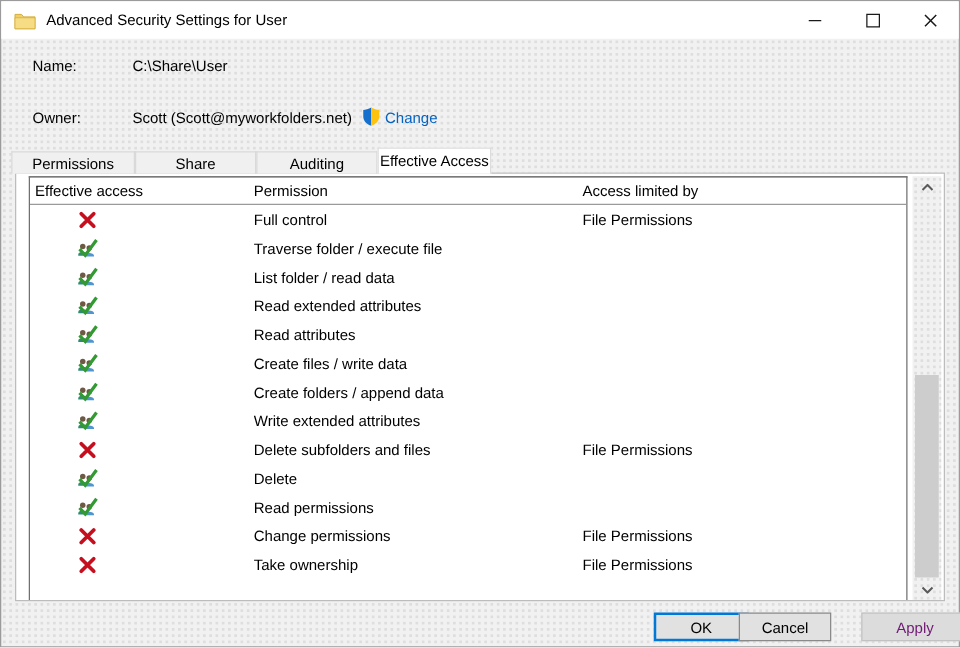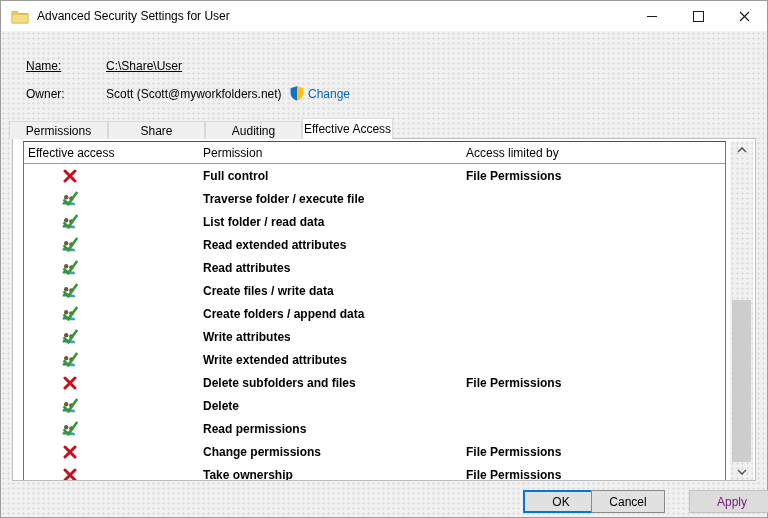--- a/index.html
+++ b/index.html
@@ -20,21 +20,21 @@
   .app-icon{margin-left:10px;display:flex;}
   .title{margin-left:8px;color:#000;}
   .win-controls{position:absolute;right:0;top:0;height:30px;display:flex;}
   .wbtn{width:46px;height:30px;display:flex;align-items:center;justify-content:center;}
   .glyph-min{width:10px;height:1px;background:#1a1a1a;display:block;}
   .glyph-max{width:9px;height:9px;border:1px solid #1a1a1a;display:block;}
 
   
   .prop-label{position:absolute;left:25px;}
   .prop-value{position:absolute;left:105px;}
-  .row-name{top:58px;text-decoration:underline;}
+  .row-name{top:45px;}
   .row-owner{top:86px;}
   .shield{position:absolute;left:288px;top:84px;}
   .change-link{position:absolute;left:307px;top:86px;color:#0563c1;cursor:pointer;}
 
   
   .tab-strip{position:absolute;left:8px;top:117px;height:21px;display:flex;align-items:flex-end;z-index:3;}
   .tab{
     height:18px;box-sizing:border-box;background:#f0f0f0;
     border:1px solid #d9d9d9;border-bottom:none;
     display:flex;align-items:center;justify-content:center;width:97px;cursor:pointer;
@@ -51,21 +51,21 @@
   .acl-table{
     position:absolute;left:10px;top:2px;width:703px;bottom:0;
     border-left:1px solid #707070;border-right:1px solid #707070;border-top:1px solid #4f4f4f;
     box-sizing:border-box;overflow:hidden;background:#fff;
   }
   .acl-header{
     height:22px;border-bottom:1px solid #9a9a9a;display:grid;
     grid-template-columns:179px 263px 1fr;align-items:center;box-sizing:border-box;
   }
   .hdr-access{padding-left:4px;}
-  .acl-row{height:23px;display:grid;grid-template-columns:179px 263px 1fr;align-items:center;font-weight:bold;}
+  .acl-row{height:23px;display:grid;grid-template-columns:179px 263px 1fr;align-items:center;}
   .cell-icon{margin-left:36px;width:19px;height:19px;display:flex;align-items:center;justify-content:center;}
   .cell-perm,.cell-lim{white-space:nowrap;overflow:hidden;}
 
   
   .scrollbar{position:absolute;right:2px;top:2px;width:23px;bottom:0;box-sizing:border-box;}
   .sb-track{position:absolute;inset:0;}
   .sb-btn{position:absolute;left:0;width:100%;height:17px;display:flex;align-items:center;justify-content:center;}
   .sb-up{top:0;}
   .sb-down{bottom:0;}
   .sb-thumb{position:absolute;left:2px;right:2px;top:159px;height:162px;background:#cdcdcd;}
@@ -233,33 +233,20 @@
           <div class="acl-row">
     <span class="cell-icon">
               <svg width="19" height="19" viewBox="0 0 19 19">
     <circle cx="6.2" cy="8.2" r="2.2" fill="#6e5944"></circle>
     <path d="M2.6,14.6 c0,-3.0 7.2,-3.0 7.2,0 v0.9 h-7.2 z" fill="#2e8b74"></path>
     <circle cx="11.4" cy="9.4" r="2.2" fill="#6e5944"></circle>
     <path d="M7.6,15.6 c0,-3.0 7.6,-3.0 7.6,0 v0.6 h-7.6 z" fill="#4f95d0"></path>
     <path d="M3.6,10.3 L8.2,15.2 L17.2,3.0" fill="none" stroke="#339933" stroke-width="2.6"></path>
   </svg>
             </span>
-    <span class="cell-perm">Write attributes</span>
-    <span class="cell-lim"></span>
-  </div>
-          <div class="acl-row">
-    <span class="cell-icon">
-              <svg width="19" height="19" viewBox="0 0 19 19">
-    <circle cx="6.2" cy="8.2" r="2.2" fill="#6e5944"></circle>
-    <path d="M2.6,14.6 c0,-3.0 7.2,-3.0 7.2,0 v0.9 h-7.2 z" fill="#2e8b74"></path>
-    <circle cx="11.4" cy="9.4" r="2.2" fill="#6e5944"></circle>
-    <path d="M7.6,15.6 c0,-3.0 7.6,-3.0 7.6,0 v0.6 h-7.6 z" fill="#4f95d0"></path>
-    <path d="M3.6,10.3 L8.2,15.2 L17.2,3.0" fill="none" stroke="#339933" stroke-width="2.6"></path>
-  </svg>
-            </span>
     <span class="cell-perm">Write extended attributes</span>
     <span class="cell-lim"></span>
   </div>
           <div class="acl-row">
     <span class="cell-icon">
               <svg width="14" height="14" viewBox="0 0 14 14">
     <path d="M2,2 L12,12 M12,2 L2,12" stroke="#c50f1f" stroke-width="3" stroke-linecap="round"></path>
   </svg>
             </span>
     <span class="cell-perm">Delete subfolders and files</span>

